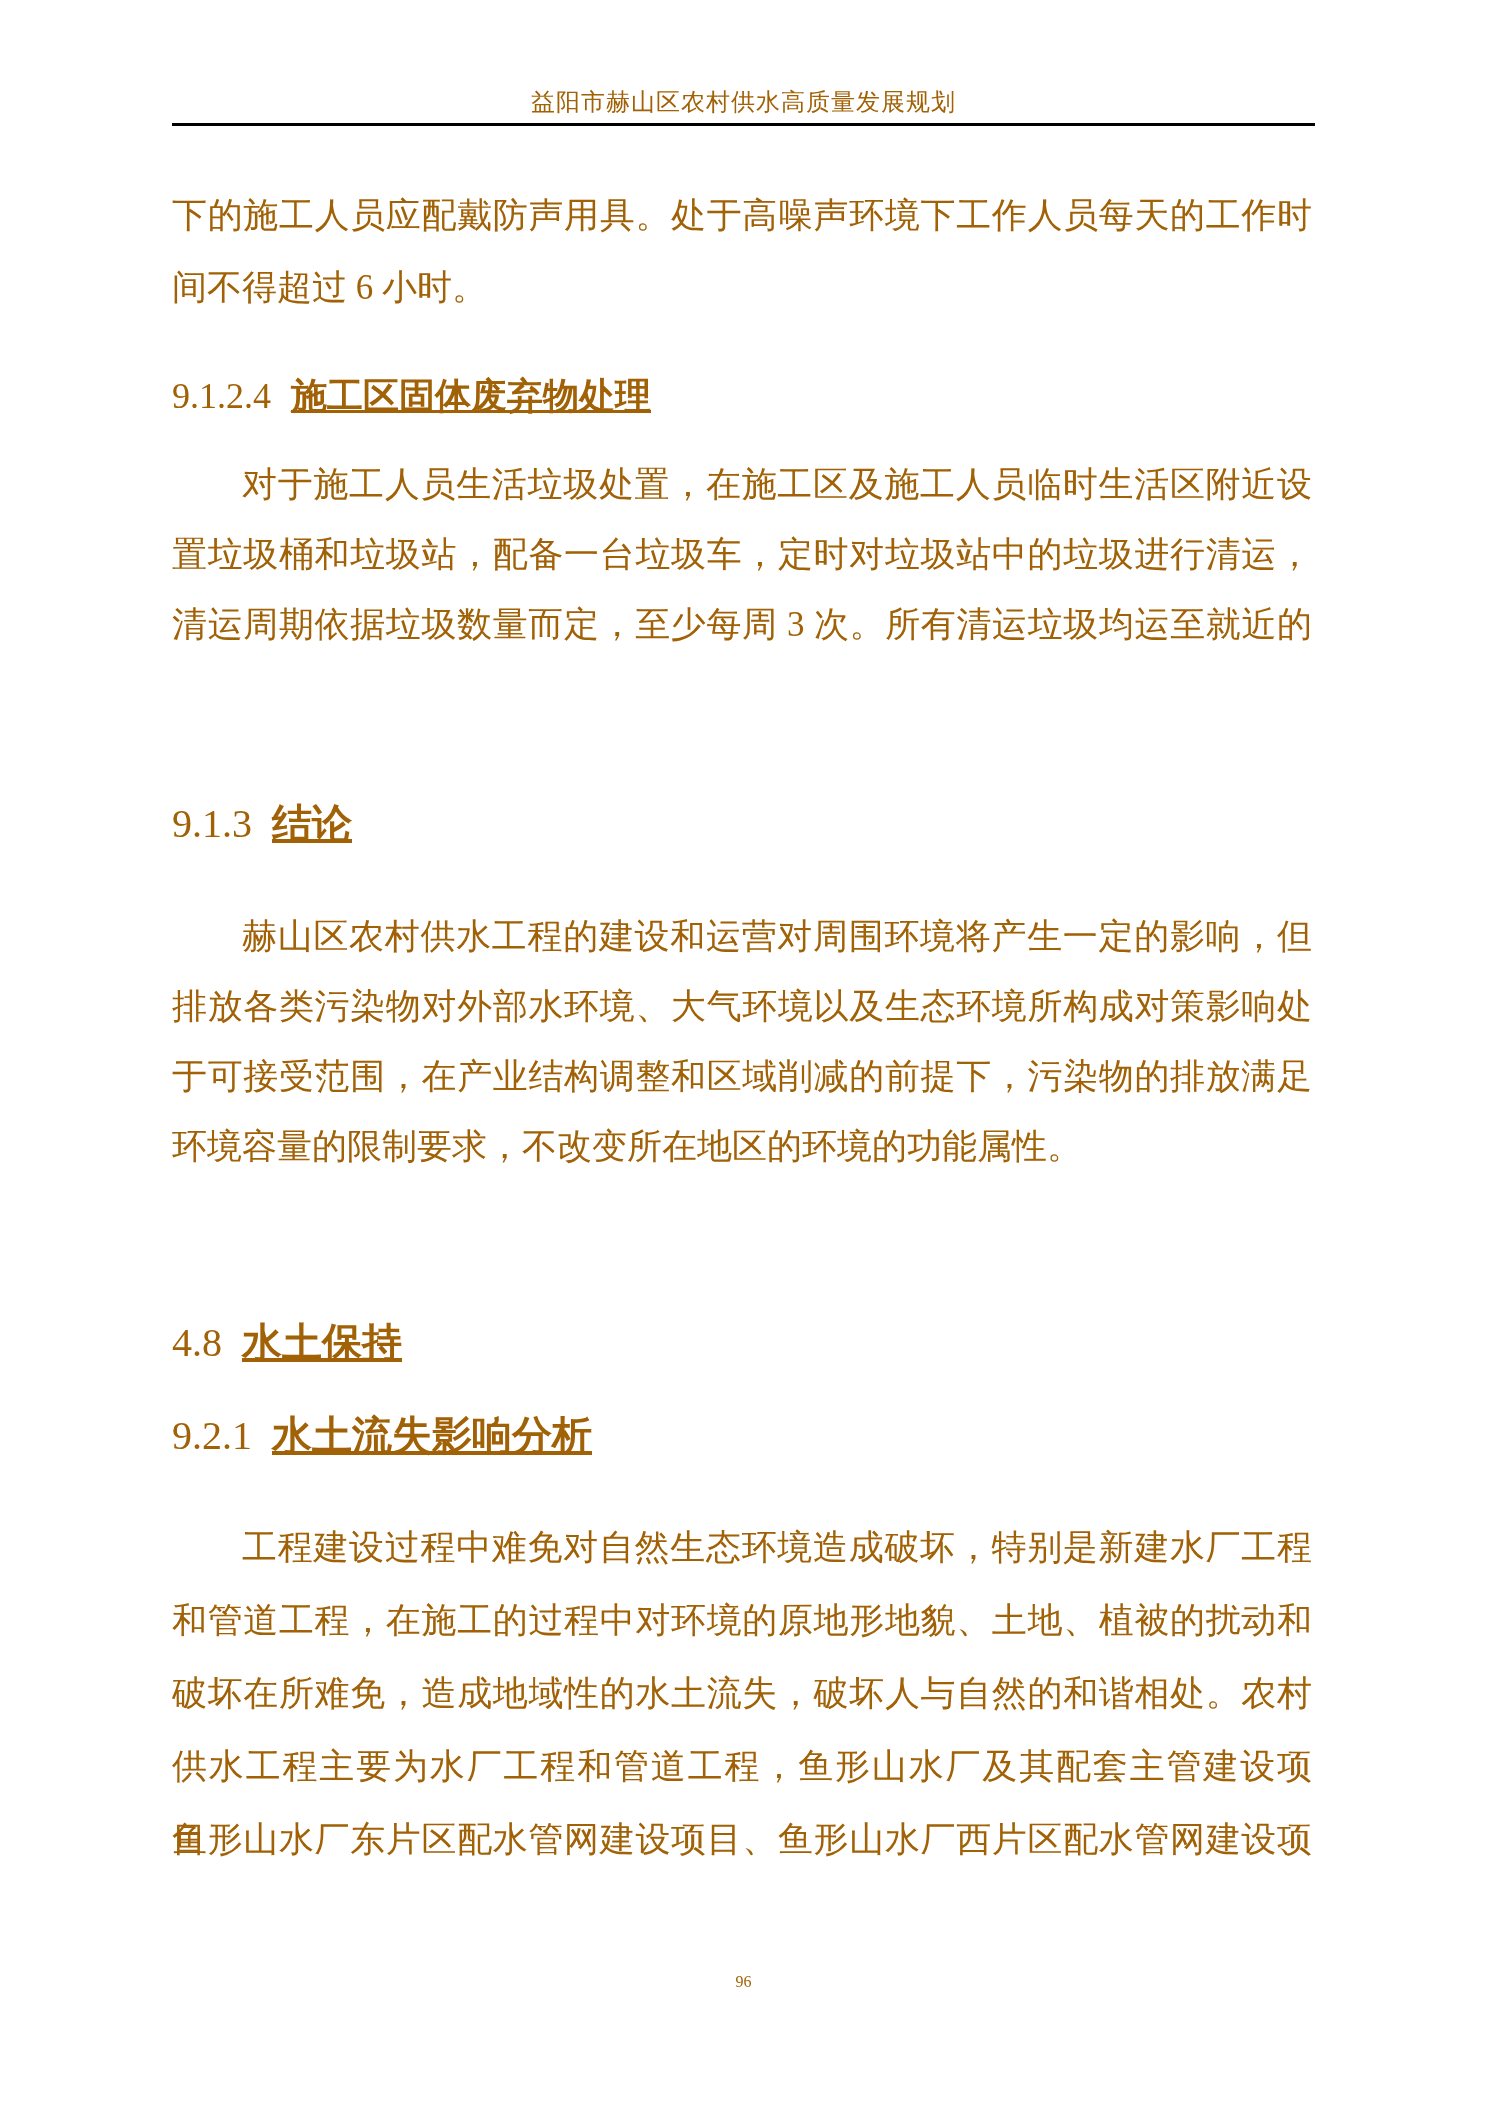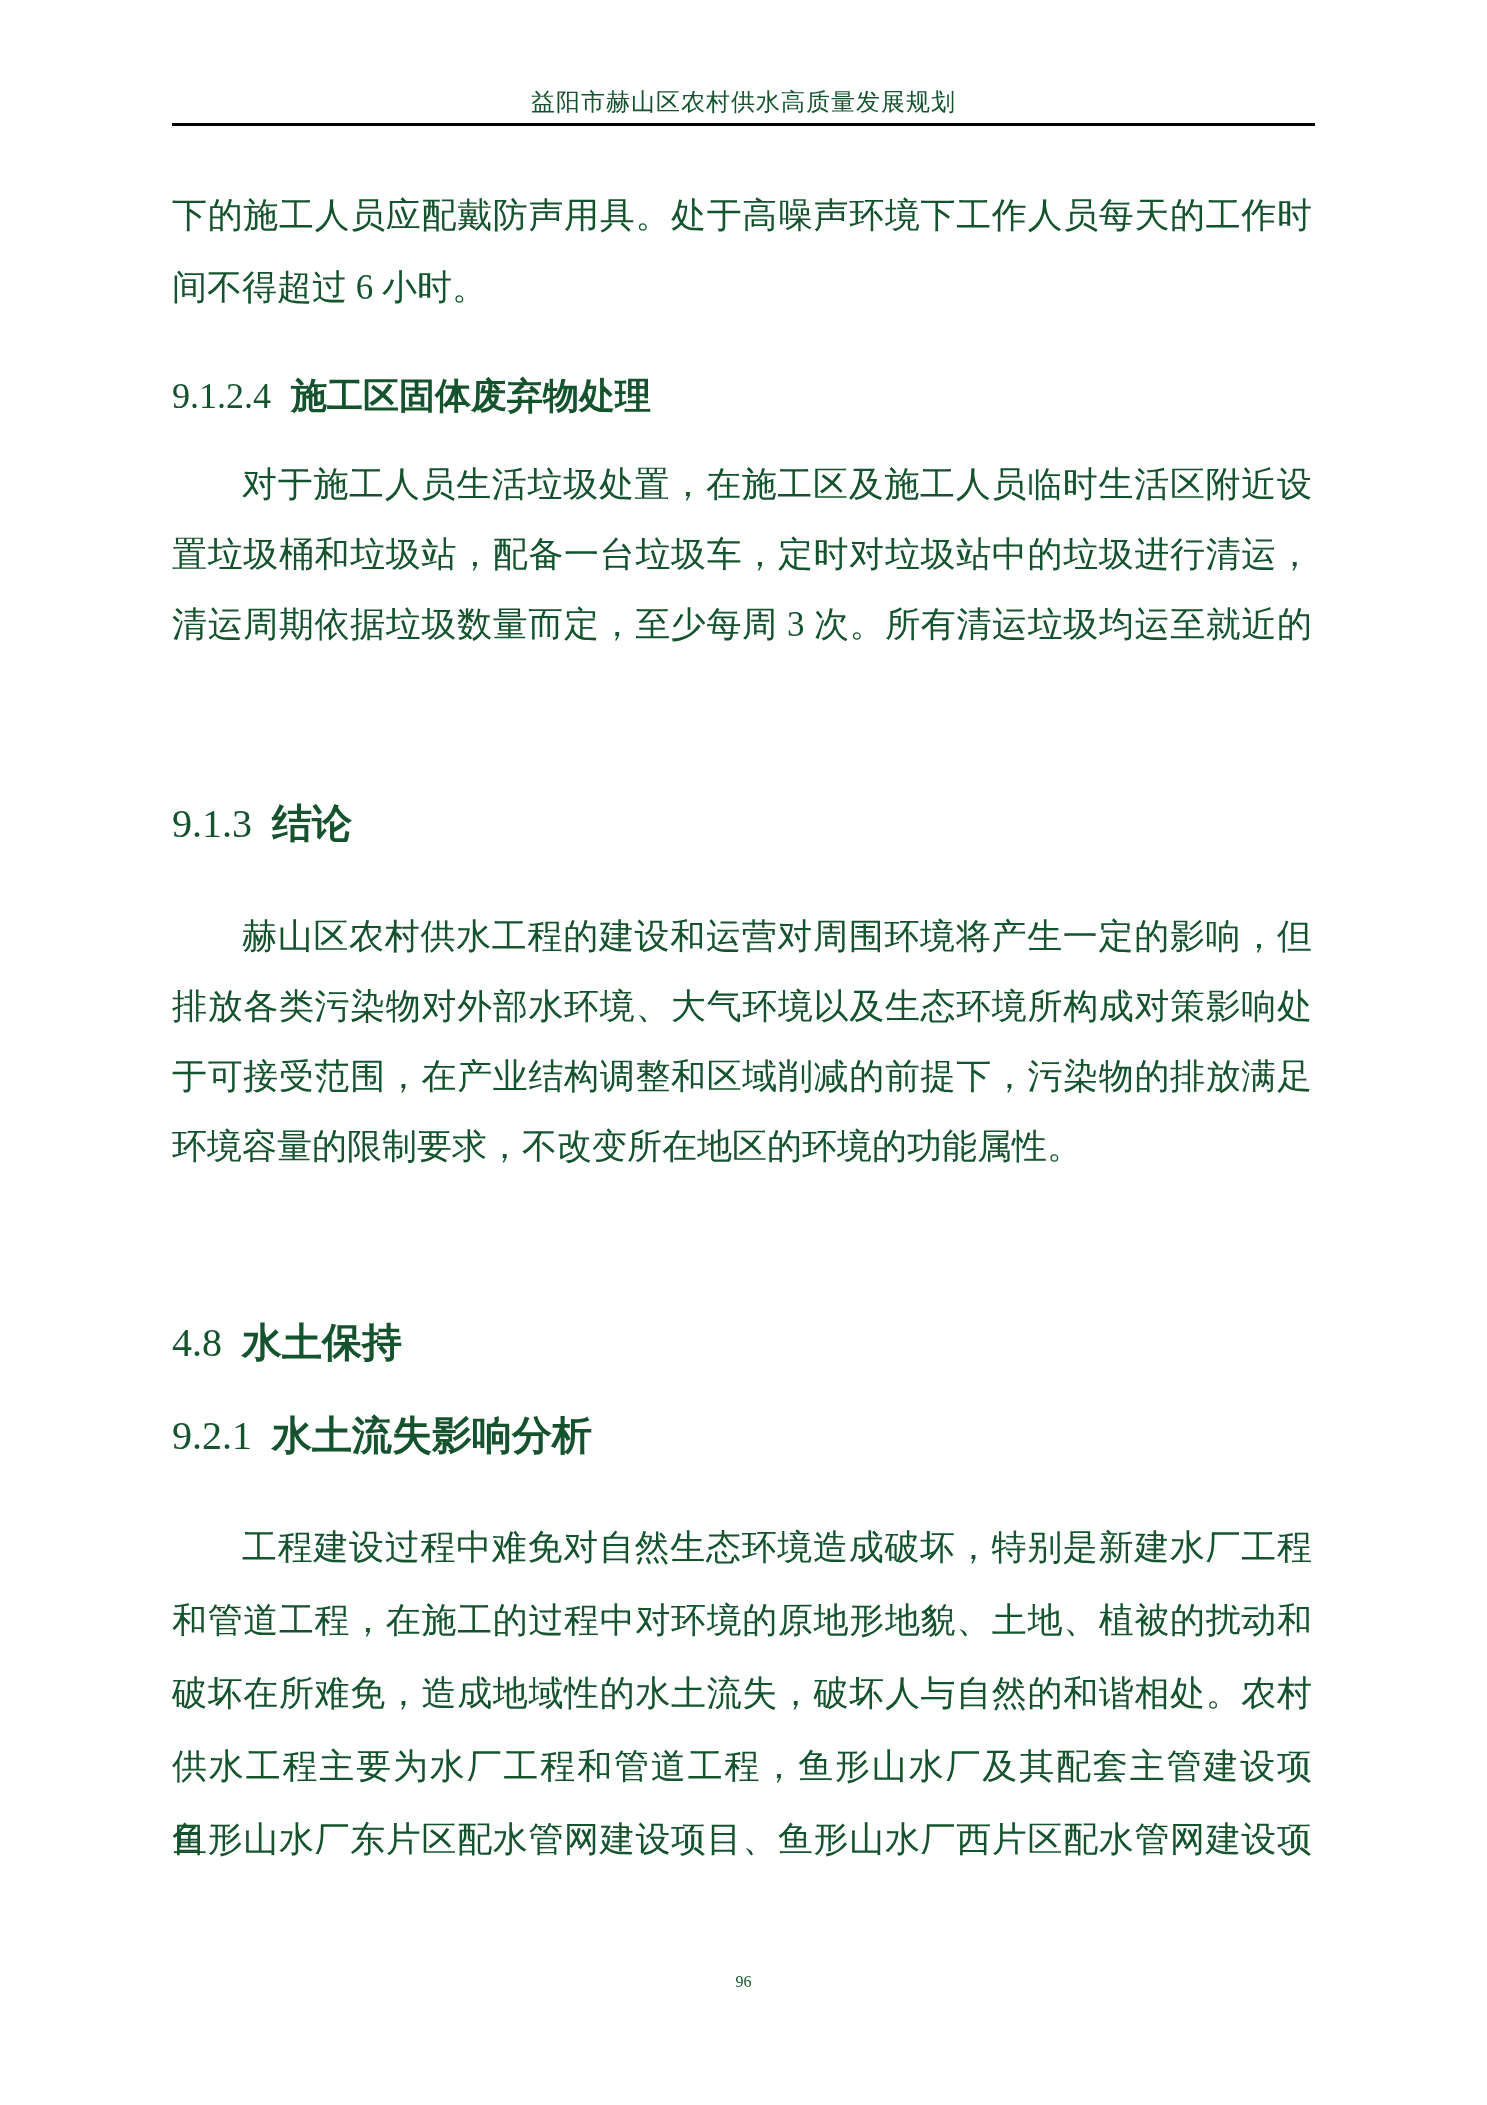--- a/index.html
+++ b/index.html
@@ -5,21 +5,21 @@
   html, body {
     margin: 0;
     padding: 0;
     background: #ffffff;
   }
   .page {
     position: relative;
     width: 1487px;
     height: 2105px;
     background: #ffffff;
-    color: #14532d;
+    color: #a16207;
     font-family: "Liberation Serif", "DejaVu Serif", serif;
     overflow: hidden;
   }
   
   .header-title {
     position: absolute;
     top: 88px;
     left: 0;
     width: 100%;
     text-align: center;
@@ -64,20 +64,21 @@
     font-weight: normal;
     white-space: nowrap;
   }
   .heading .h-num {
     font-family: "Liberation Serif", "DejaVu Serif", serif;
     margin-right: 20px;
   }
   .heading .h-text {
     font-family: "Liberation Sans", "DejaVu Sans", sans-serif;
     font-weight: bold;
+    text-decoration: underline;
   }
   .h-l3 { font-size: 36px; line-height: 48px; }
   .h-l2 { font-size: 40px; line-height: 56px; }
   
   .footer-page-num {
     position: absolute;
     top: 1968px;
     left: 0;
     width: 100%;
     text-align: center;

